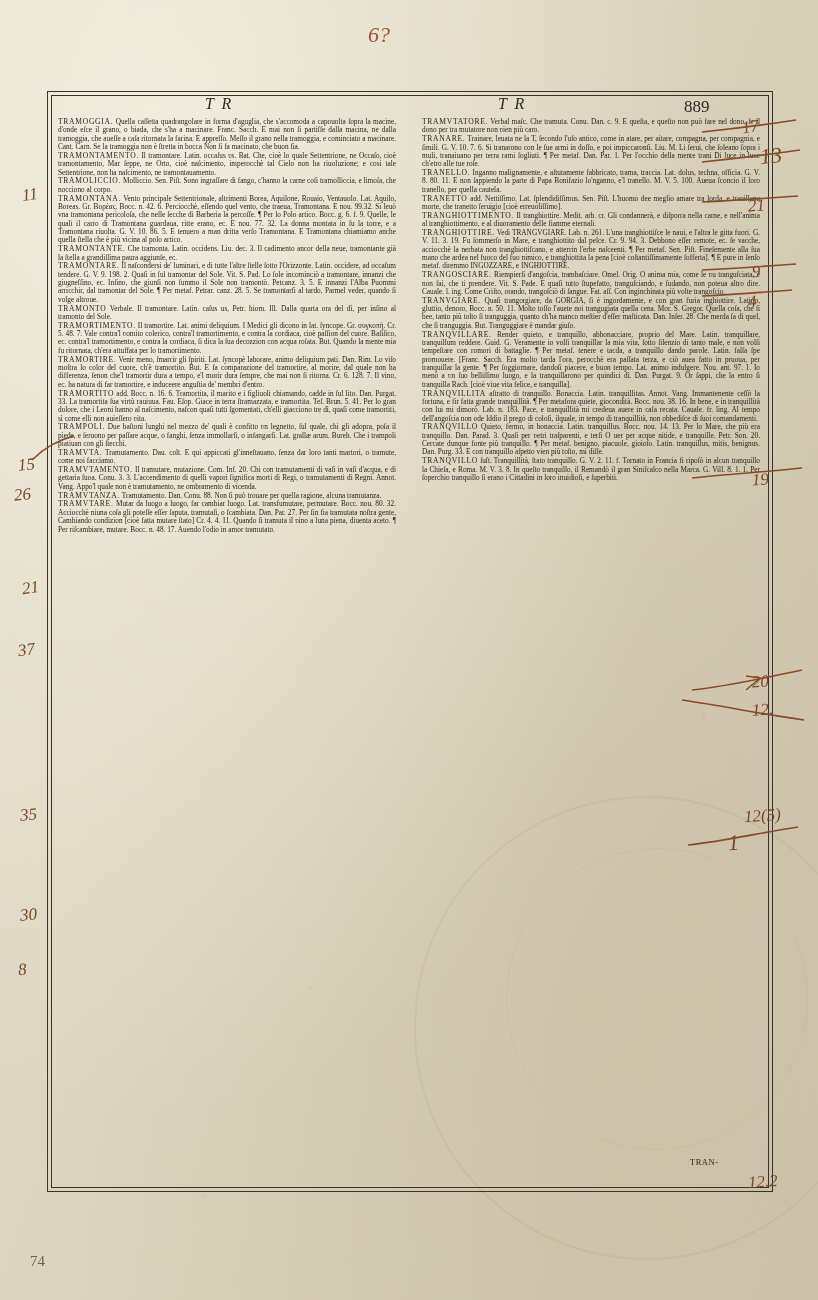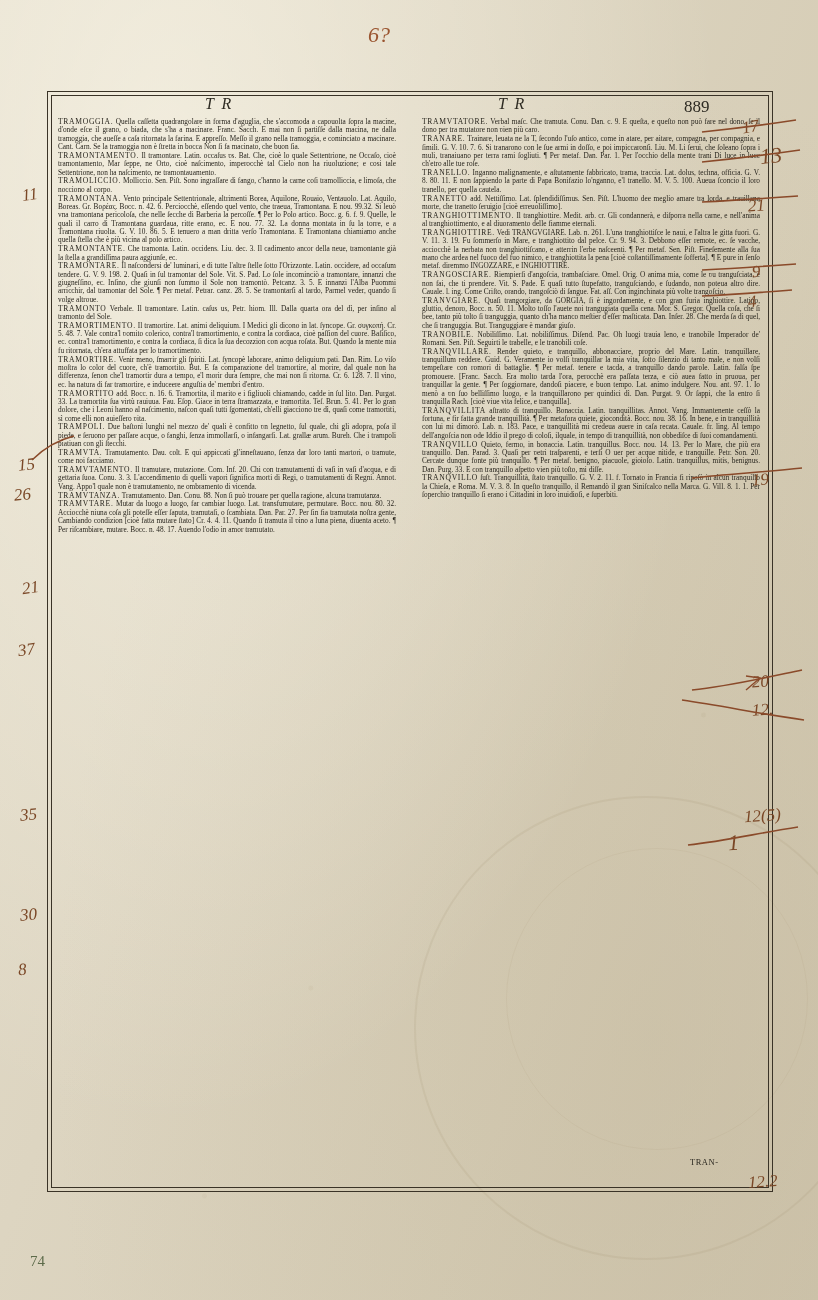--- a/index.html
+++ b/index.html
@@ -101,21 +101,20 @@
       </div>
     <div class="col right" id="colRight">
         <p class="entry"><span class="hw">TRAMVTATORE.</span><span> Verbal maſc. Che tramuta. Conu. Dan. c. 9. E queſta, e queſto non può fare nel dono, ſe il dono per tra mutatore non ʋien più caro.</span></p>
         <p class="entry"><span class="hw">TRANARE.</span><span> Trainare, leuata ne la T, ſecondo l'uſo antico, come in atare, per aitare, compagna, per compagnia, e ſimili. G. V. 10. 7. 6. Si tranarono con le ſue armi in doſſo, e poi impiccaronſi. Liu. M. Li ſerui, che ſoleano ſopra i muli, tranaiuano per terra rami ſogliuti. ¶ Per metaf. Dan. Par. 1. Per l'occhio della mente trani Di luce in luce ch'etro alle tue roſe.</span></p>
         <p class="entry"><span class="hw">TRANELLO.</span><span> Inganno malignamente, e aſtutamente fabbricato, trama, traccia. Lat. dolus, techna, officia. G. V. 8. 80. 11. E non ſappiendo la parte di Papa Bonifazio lo'nganno, e'l tranello. M. V. 5. 100. Aueua ſconcio il loro tranello, per quella cautela.</span></p>
         <p class="entry"><span class="hw">TRANETTO</span><span> add. Nettiſſimo. Lat. ſplendidiſſimus. Sen. Piſt. L'huomo dee meglio amare tra lorda, e trauillana morte, che tranetto ſeruigio [cioè erreuoliſſimo].</span></p>
         <p class="entry"><span class="hw">TRANGHIOTTIMENTO.</span><span> Il tranghiottire. Medit. arb. cr. Gli condannerà, e diſporra nella carne, e nell'anima al tranghiottimento, e al diuoramento delle fiamme eternali.</span></p>
         <p class="entry"><span class="hw">TRANGHIOTTIRE.</span><span> Vedi TRANGVGIARE. Lab. n. 261. L'una tranghiottiſce le naui, e l'altra le gitta fuori. G. V. 11. 3. 19. Fu ſommerſo in Mare, e tranghiottito dal pelce. Cr. 9. 94. 3. Debbono eſſer remote, ec. ſe vacche, acciocchè la nerbata non tranghiottiſcano, e atterrin l'erbe naſceenti. ¶ Per metaf. Sen. Piſt. Fineſemente alla ſua mano che ardea nel fuoco del fuo nimico, e tranghiottita la pena [cioè coſtantiſſimamente ſofferta]. ¶ E pure in ſenſo metaf. diremmo INGOZZARE, e INGHIOTTIRE.</span></p>
         <p class="entry"><span class="hw">TRANGOSCIARE.</span><span> Riempierſi d'angoſcia, trambaſciare. Omel. Orig. O anima mia, come le ʋu tranguſciata, e non fai, che ti prendere. Vit. S. Pade. E quaſi tutto ſtupefatto, tranguſciando, e ſudando, non poteua altro dire. Cauale. l. ing. Come Criſto, orando, trangoſciò di ſangue. Fat. aſſ. Con inginchinata più volte trangoſcio.</span></p>
         <p class="entry"><span class="hw">TRANVGIARE.</span><span> Quaſi trangorgiare, da GORGIA, ſi è ingordamente, e con gran furia inghiottire. Latino, gluttio, denoro, Bocc. n. 50. 11. Molto toſſo l'auete noi trangugiata quella cena. Mor. S. Gregor. Quella coſa, che ſi bee, tanto più tolto ſi tranguggia, quanto ch'ha manco meſtier d'eſſer maſticata. Dan. Inſer. 28. Che merda ſa di quel, che ſi tranguggia. But. Tranguggiare è mandar giuſo.</span></p>
-        <p class="entry"><span class="hw">TRANOBILE.</span><span> Nobiliſſimo. Lat. nobiliſſimus. Diſend. Pac. Oh luogi trauia leno, e tranobile Imperador de' Romani. Sen. Piſt. Seguirti le trabelle, e le tranobili coſe.</span></p>
         <p class="entry"><span class="hw">TRANQVILLARE.</span><span> Render quieto, e tranquillo, abbonacciare, proprio del Mare. Latin. tranquillare, tranquillum reddere. Guid. G. Veramente io volſi tranquillar la mia vita, ſotto ſilenzio di tanto male, e non volſi tempeſtare con romori di battaglie. ¶ Per metaf. tenere e tacda, a tranquillo dando parole. Latin. falſa ſpe promouere. [Franc. Sacch. Era molto tarda l'ora, perocchè era paſſata terza, e ciò auea fatto in pruoua, per tranquillar la gente. ¶ Per ſoggiornare, dandoſi piacere, e buon tempo. Lat. animo indulgere. Nou. ant. 97. 1. Io menò a ʋn ſuo belliſſimo luogo, e la tranquillarono per quindici dì. Dan. Purgat. 9. Or ſappi, che la entro ſi tranquilla Rach. [cioè viue vita felice, e tranquilla].</span></p>
         <p class="entry"><span class="hw">TRANQVILLITA</span><span> aſtratto di tranquillo. Bonaccia. Latin. tranquillitas. Annot. Vang. Immantenente ceſſò la fortuna, e fir fatta grande tranquillità. ¶ Per metafora quiete, giocondità. Bocc. nou. 38. 16. In bene, e in tranquillità con lui mi dimorò. Lab. n. 183. Pace, e tranquillità mi credeua auere in caſa recata. Cauale. fr. ling. Al tempo dell'angoſcia non ode Iddio il prego di coloſi, ilquale, in tempo di tranquillità, non obbediſce di ſuoi comandamenti.</span></p>
         <p class="entry"><span class="hw">TRANQVILLO</span><span> Quieto, fermo, in bonaccia. Latin. tranquillus. Bocc. nou. 14. 13. Per lo Mare, che più era tranquillo. Dan. Parad. 3. Quaſi per ʋetri traſparenti, e terſi O uer per acque nitide, e tranquille. Petr. Son. 20. Cercate dunque fonte più tranquillo. ¶ Per metaf. benigno, piacuole, gioioſo. Latin. tranquillus, mitis, benignus. Dan. Purg. 33. E con tranquillo aſpetto vien più toſto, mi diſſe.</span></p>
         <p class="entry"><span class="hw">TRANQVILLO</span><span> ſuſt. Tranquillità, ſtato tranquillo. G. V. 2. 11. f. Tornato in Francia fi ripoſò in alcun tranquillo la Chieſa, e Roma. M. V. 3. 8. In queſto tranquillo, il Remandò il gran Siniſcalco nella Marca. G. Vill. 8. 1. 1. Per ſoperchio tranquillo ſi erano i Cittadini in loro inuidioſi, e ſuperbiti.</span></p>
       </div>
   </div>
 
   <div class="tran-foot">TRAN-</div>
 
   <div class="marg ink mid" style="left:22px;top:185px;transform:rotate(-8deg);">11</div>

